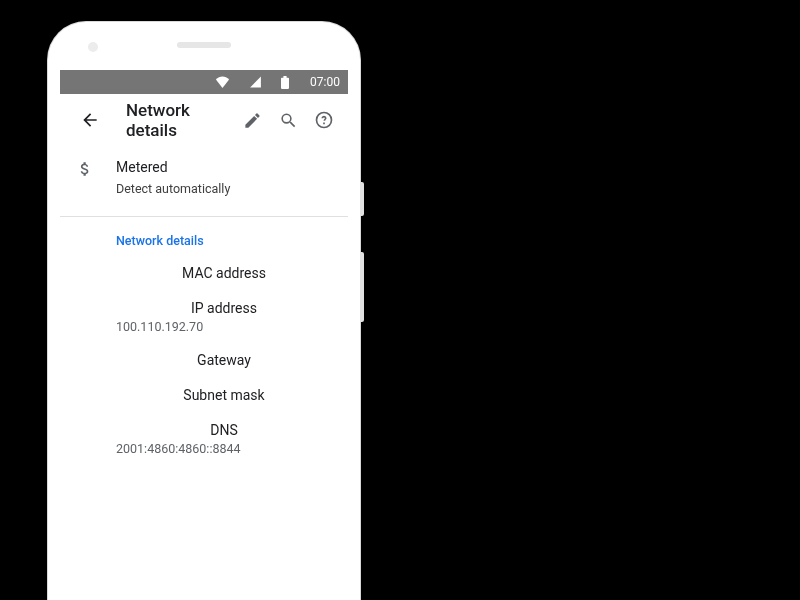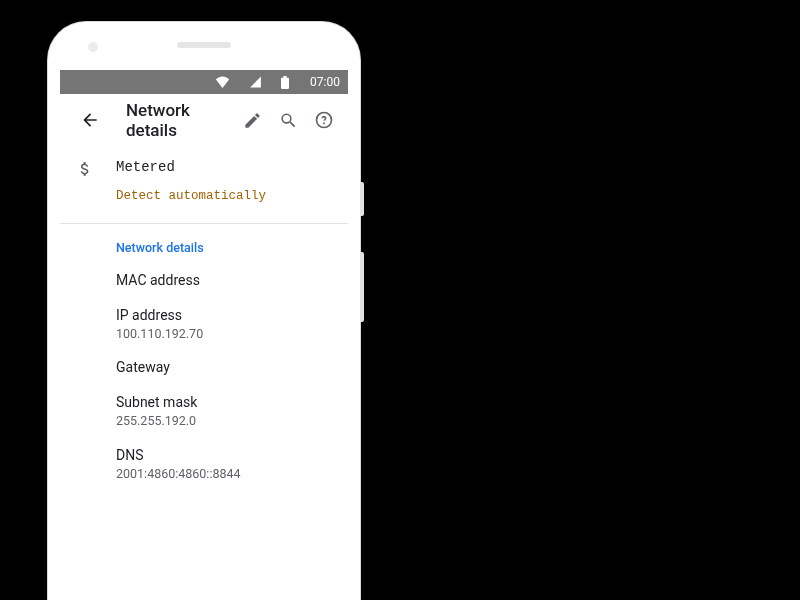--- a/index.html
+++ b/index.html
@@ -97,58 +97,58 @@
     cursor: pointer;
   }
   .content {
     height: calc(100% - 76px);
     overflow: hidden;
   }
   .row {
     display: flex;
     padding: 12px 16px 12px 16px;
     align-items: flex-start;
-    font-family: Liberation Mono, monospace;
   }
   .row .row-icon {
     width: 40px;
     flex-shrink: 0;
     color: #5f6368;
     padding-top: 2px;
   }
   .row .row-body { flex: 1; min-width: 0; }
   .row .row-title {
     font-size: 14px;
     color: #202124;
     line-height: 1.35;
   }
   .row .row-sub {
     font-size: 12.5px;
-    color: #a16207;
-    line-height: 1.35;
-    margin-top: 11px;
+    color: #404040;
+    line-height: 1.35;
+    margin-top: 4px;
   }
   .divider {
     height: 1px;
     background: #e0e0e0;
     margin: 6px 0 2px 0;
   }
   .section-header {
     font-size: 12.5px;
     color: #1a73e8;
     font-weight: 500;
     padding: 14px 16px 8px 56px;
   }
   .detail {
     padding: 8px 16px 8px 56px;
   }
   .detail .d-title {
     font-size: 14px;
     color: #202124;
     line-height: 1.35;
+    text-align: center;
   }
   .detail .d-sub {
     font-size: 12.5px;
     color: #5f6368;
     line-height: 1.35;
     margin-top: 1px;
   }
 </style>
 </head>
 <body>
@@ -228,21 +228,20 @@
         <div class="d-title">IP address</div>
         <div class="d-sub">100.110.192.70</div>
       </div>
 
       <div class="detail">
         <div class="d-title">Gateway</div>
       </div>
 
       <div class="detail">
         <div class="d-title">Subnet mask</div>
-        <div class="d-sub">255.255.192.0</div>
       </div>
 
       <div class="detail">
         <div class="d-title">DNS</div>
         <div class="d-sub">2001:4860:4860::8844</div>
       </div>
 
     </div>
   </div>
 </div>

